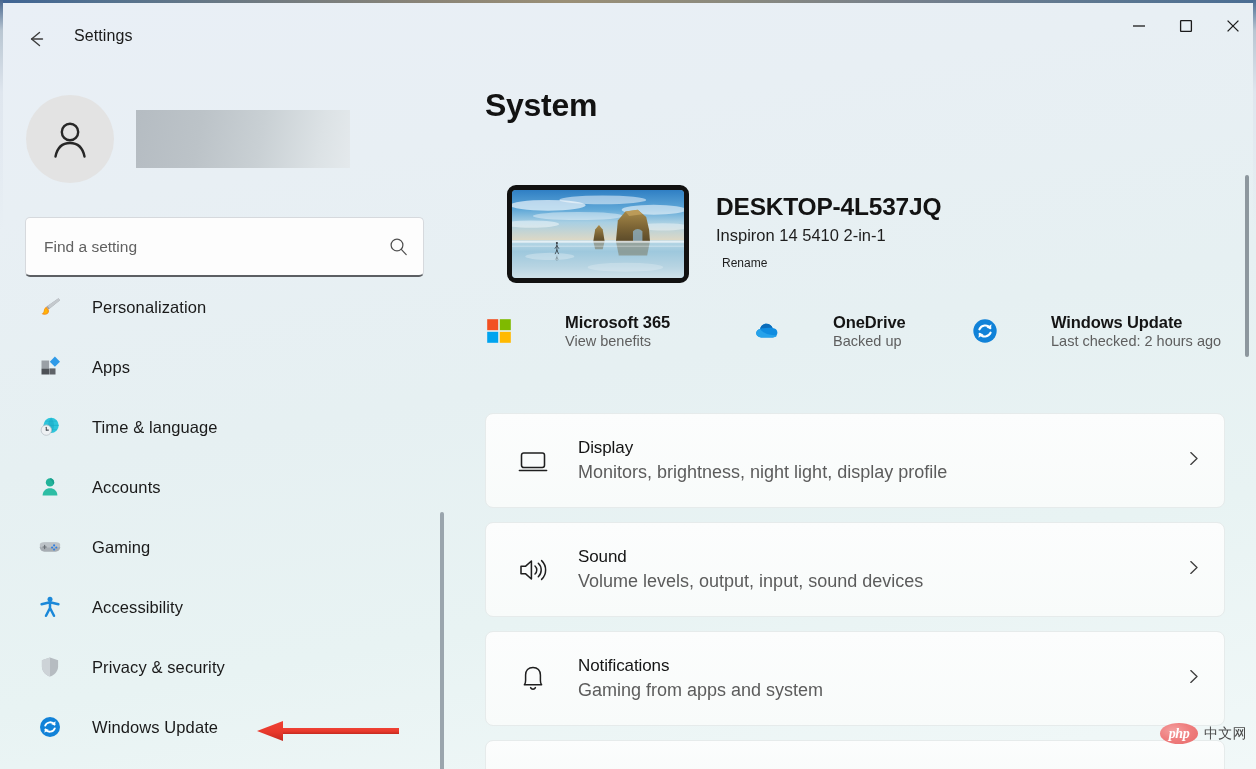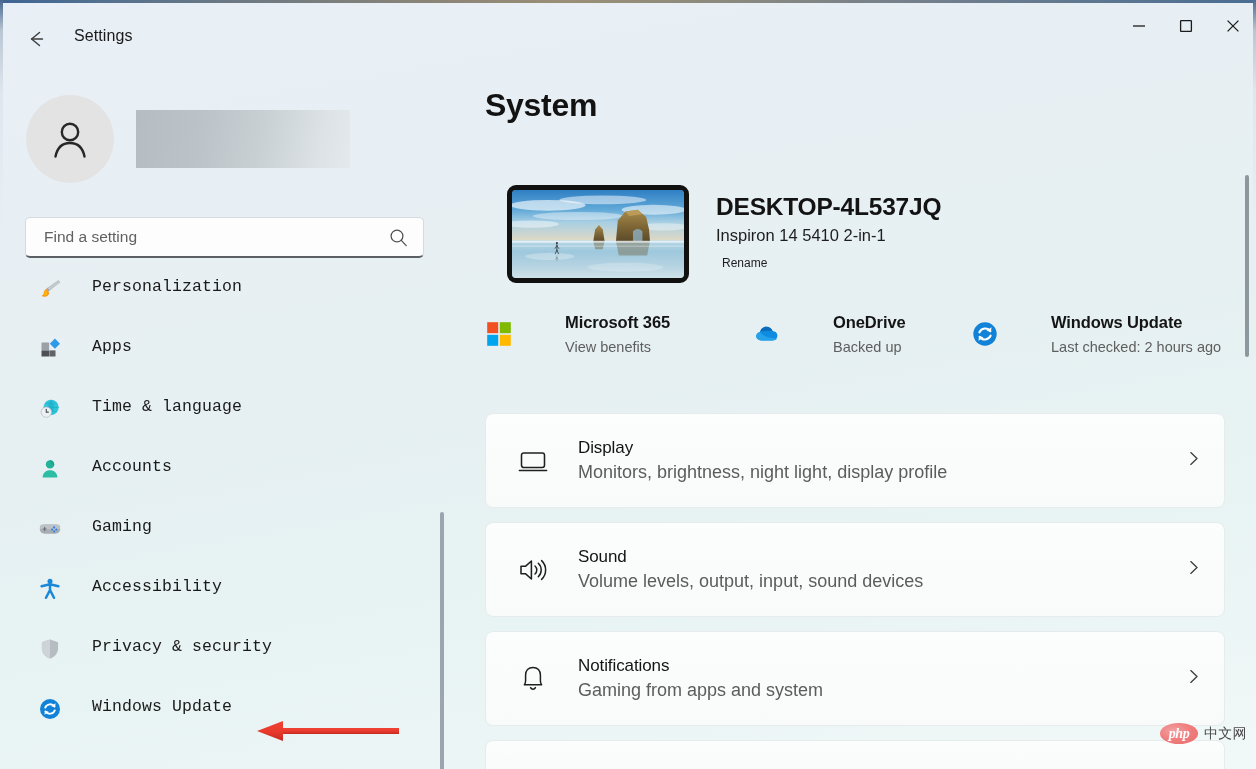--- a/index.html
+++ b/index.html
@@ -107,21 +107,21 @@
   }
   .name-redacted {
     width: 214px; height: 58px;
     margin-left: 22px;
     background: linear-gradient(100deg, #b5bcc2 0%, #bcc3c8 30%, #c9d0d4 58%, #dce2e5 85%, #e4e9ec 100%);
   }
 
   .search-wrap {
     position: absolute;
     left: 25px; top: 148px;
-    width: 399px; height: 41px;
+    width: 399px; height: 60px;
   }
   .search-box {
     width: 100%; height: 100%;
     background: #fdfdfd;
     border: 1px solid #d6d9dd;
     border-bottom: 2px solid #5c5f63;
     border-radius: 5px;
     display: flex;
     align-items: center;
     padding: 0 14px 0 18px;
@@ -140,24 +140,23 @@
 
   .navlist {
     position: absolute;
     left: 0; top: 208px;
     width: 448px;
   }
   .nav-item {
     position: relative;
     height: 60px;
     display: flex;
-    align-items: flex-start;
+    align-items: center;
     padding-left: 38px;
     cursor: pointer;
-    font-family: Liberation Mono, monospace;
   }
   .nav-icon {
     width: 24px; height: 24px;
     display: flex; align-items: center; justify-content: center;
     flex-shrink: 0;
   }
   .nav-label {
     margin-left: 30px;
     font-size: 16.5px;
     color: #1a1a1a;
@@ -250,21 +249,21 @@
   }
   .ql-text { margin-left: 16px; }
   .ql-title {
     font-size: 16.5px;
     font-weight: bold;
     color: #141414;
     white-space: nowrap;
     letter-spacing: -0.1px;
   }
   .ql-sub {
-    margin-top: 7px;
+    margin-top: 1px;
     font-size: 14.5px;
     color: #5e5e5e;
     white-space: nowrap;
   }
 
   
   .cards {
     position: absolute;
     left: 37px; top: 344px;
     width: 740px;

